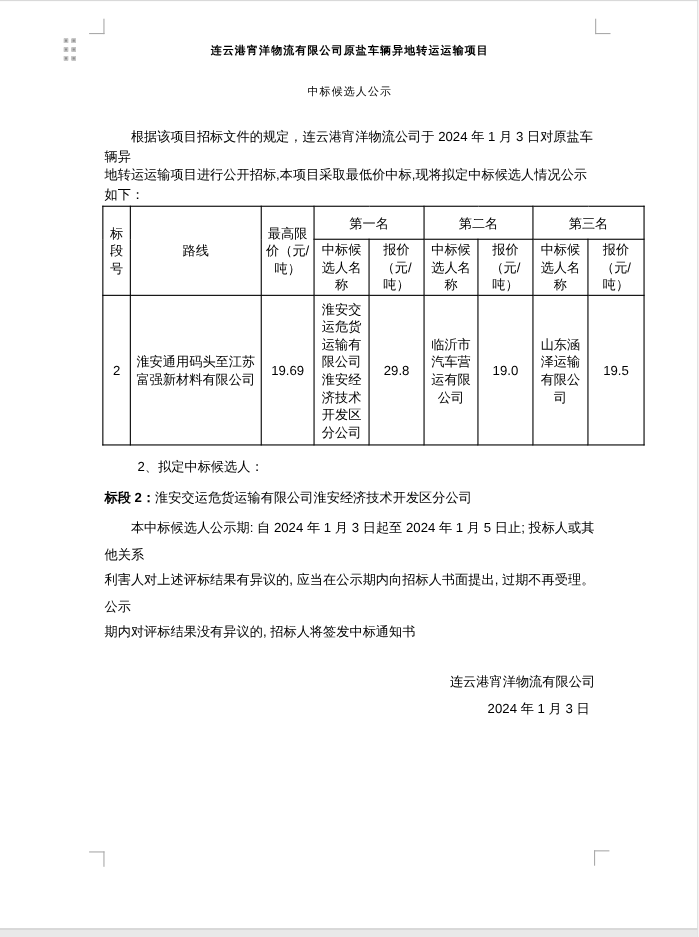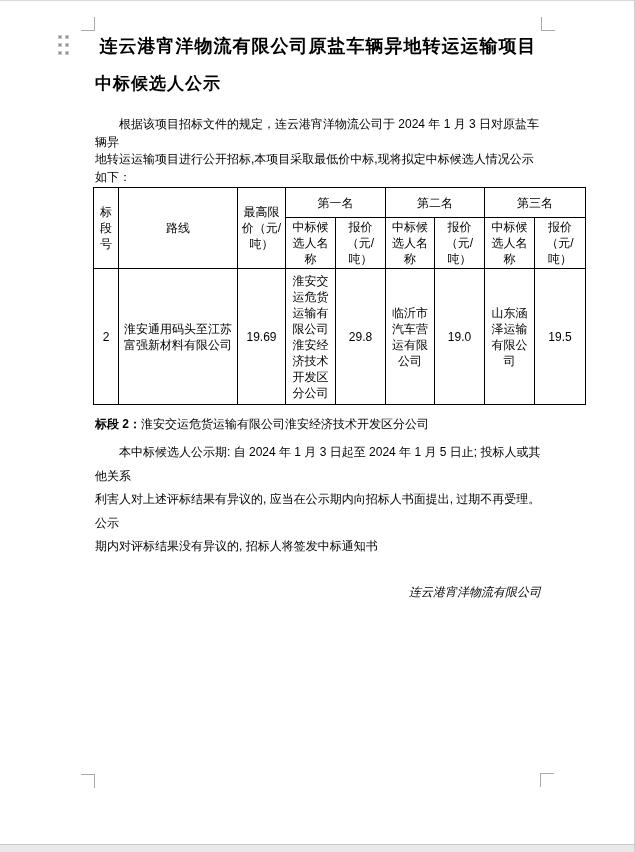--- a/index.html
+++ b/index.html
@@ -26,22 +26,22 @@
   
   .drag-handle {
     position: absolute; left: 58px; top: 34px;
     display: grid; grid-template-columns: 4px 4px; grid-auto-rows: 4px;
     column-gap: 3px; row-gap: 4px;
     cursor: move;
   }
   .drag-handle i { display: block; width: 4px; height: 4px; background: #8f8f8f; box-shadow: inset 0 0 0 1px #c9c9c9; }
   
   .content { position: absolute; left: 95px; top: 0; width: 446px; font-size: 12px; }
-  .title   { margin-top: 36px; font-size: 18px; font-weight: bold; text-align: center; line-height: 19px; letter-spacing: 1px; }
-  .subtitle{ margin-top: 18px; font-size: 17px; font-weight: bold; text-align: left; line-height: 19px; letter-spacing: 1px; }
+  .title   { margin-top: 36px; font-size: 10px; font-weight: bold; text-align: center; line-height: 19px; letter-spacing: 1px; }
+  .subtitle{ margin-top: 18px; font-size: 10px; font-weight: normal; text-align: center; line-height: 19px; letter-spacing: 1px; }
   .intro   { margin-top: 23px; line-height: 17.5px; text-indent: 24px; white-space: pre-line; }
   .sec1    { line-height: 17px; padding-left: 11px; }
   
   table.candidates {
     margin-left: -2px; margin-top: 1px;
     border-collapse: collapse; table-layout: fixed;
     width: 492px; font-size: 12px; line-height: 16px;
     text-align: center;
   }
   table.candidates th, table.candidates td {
@@ -56,21 +56,21 @@
   tr.hrow2 { height: 49px; }
   tr.drow  { height: 136px; }
   
   .note    { margin-top: 19px; line-height: 17px; }
   .sec2    { margin-top: 11px; padding-left: 30px; line-height: 17px; }
   .winner  { margin-top: 11px; line-height: 17px; }
   .winner b{ font-weight: bold; }
   .publicity { margin-top: 8px; line-height: 23.5px; text-indent: 24px; white-space: pre-line; }
   .phone1  { margin-top: 4px; font-weight: bold; line-height: 18px; }
   .phone2  { margin-top: 6px; font-weight: bold; line-height: 18px; }
-  .sign    { margin-top: 26px; text-align: right; font-style: italic; }
+  .sign    { margin-top: 26px; text-align: right; }
   .sign .company { line-height: 15px; }
   .sign .date    { margin-top: 9px; line-height: 15px; padding-right: 5px; }
   
   .bottom-strip {
     position: absolute; left: 0; bottom: 0;
     width: 635px; height: 8px;
     background: #e9e9e9; border-top: 1px solid #c8c8c8;
   }
 </style>
 </head>
@@ -166,27 +166,29 @@
         <td>19.0</td>
         <td>山东涵
 泽运输
 有限公
 司</td>
         <td>19.5</td>
       </tr>
     </tbody>
       </table>
 
+    <p class="sec2">2、拟定中标候选人：</p>
     <p class="winner"><b>标段 2：</b><span>淮安交运危货运输有限公司淮安经济技术开发区分公司</span></p>
 
     <p class="publicity">本中标候选人公示期: 自 2024 年 1 月 3 日起至 2024 年 1 月 5 日止; 投标人或其他关系
 利害人对上述评标结果有异议的, 应当在公示期内向招标人书面提出, 过期不再受理。公示
 期内对评标结果没有异议的, 招标人将签发中标通知书</p>
 
 
     <div class="sign">
       <p class="company">连云港宵洋物流有限公司</p>
+      <p class="date">2024 年 1 月 3 日</p>
     </div>
 
   </div>
 
   <div class="bottom-strip"></div>
 </div>
 
 </body></html>

